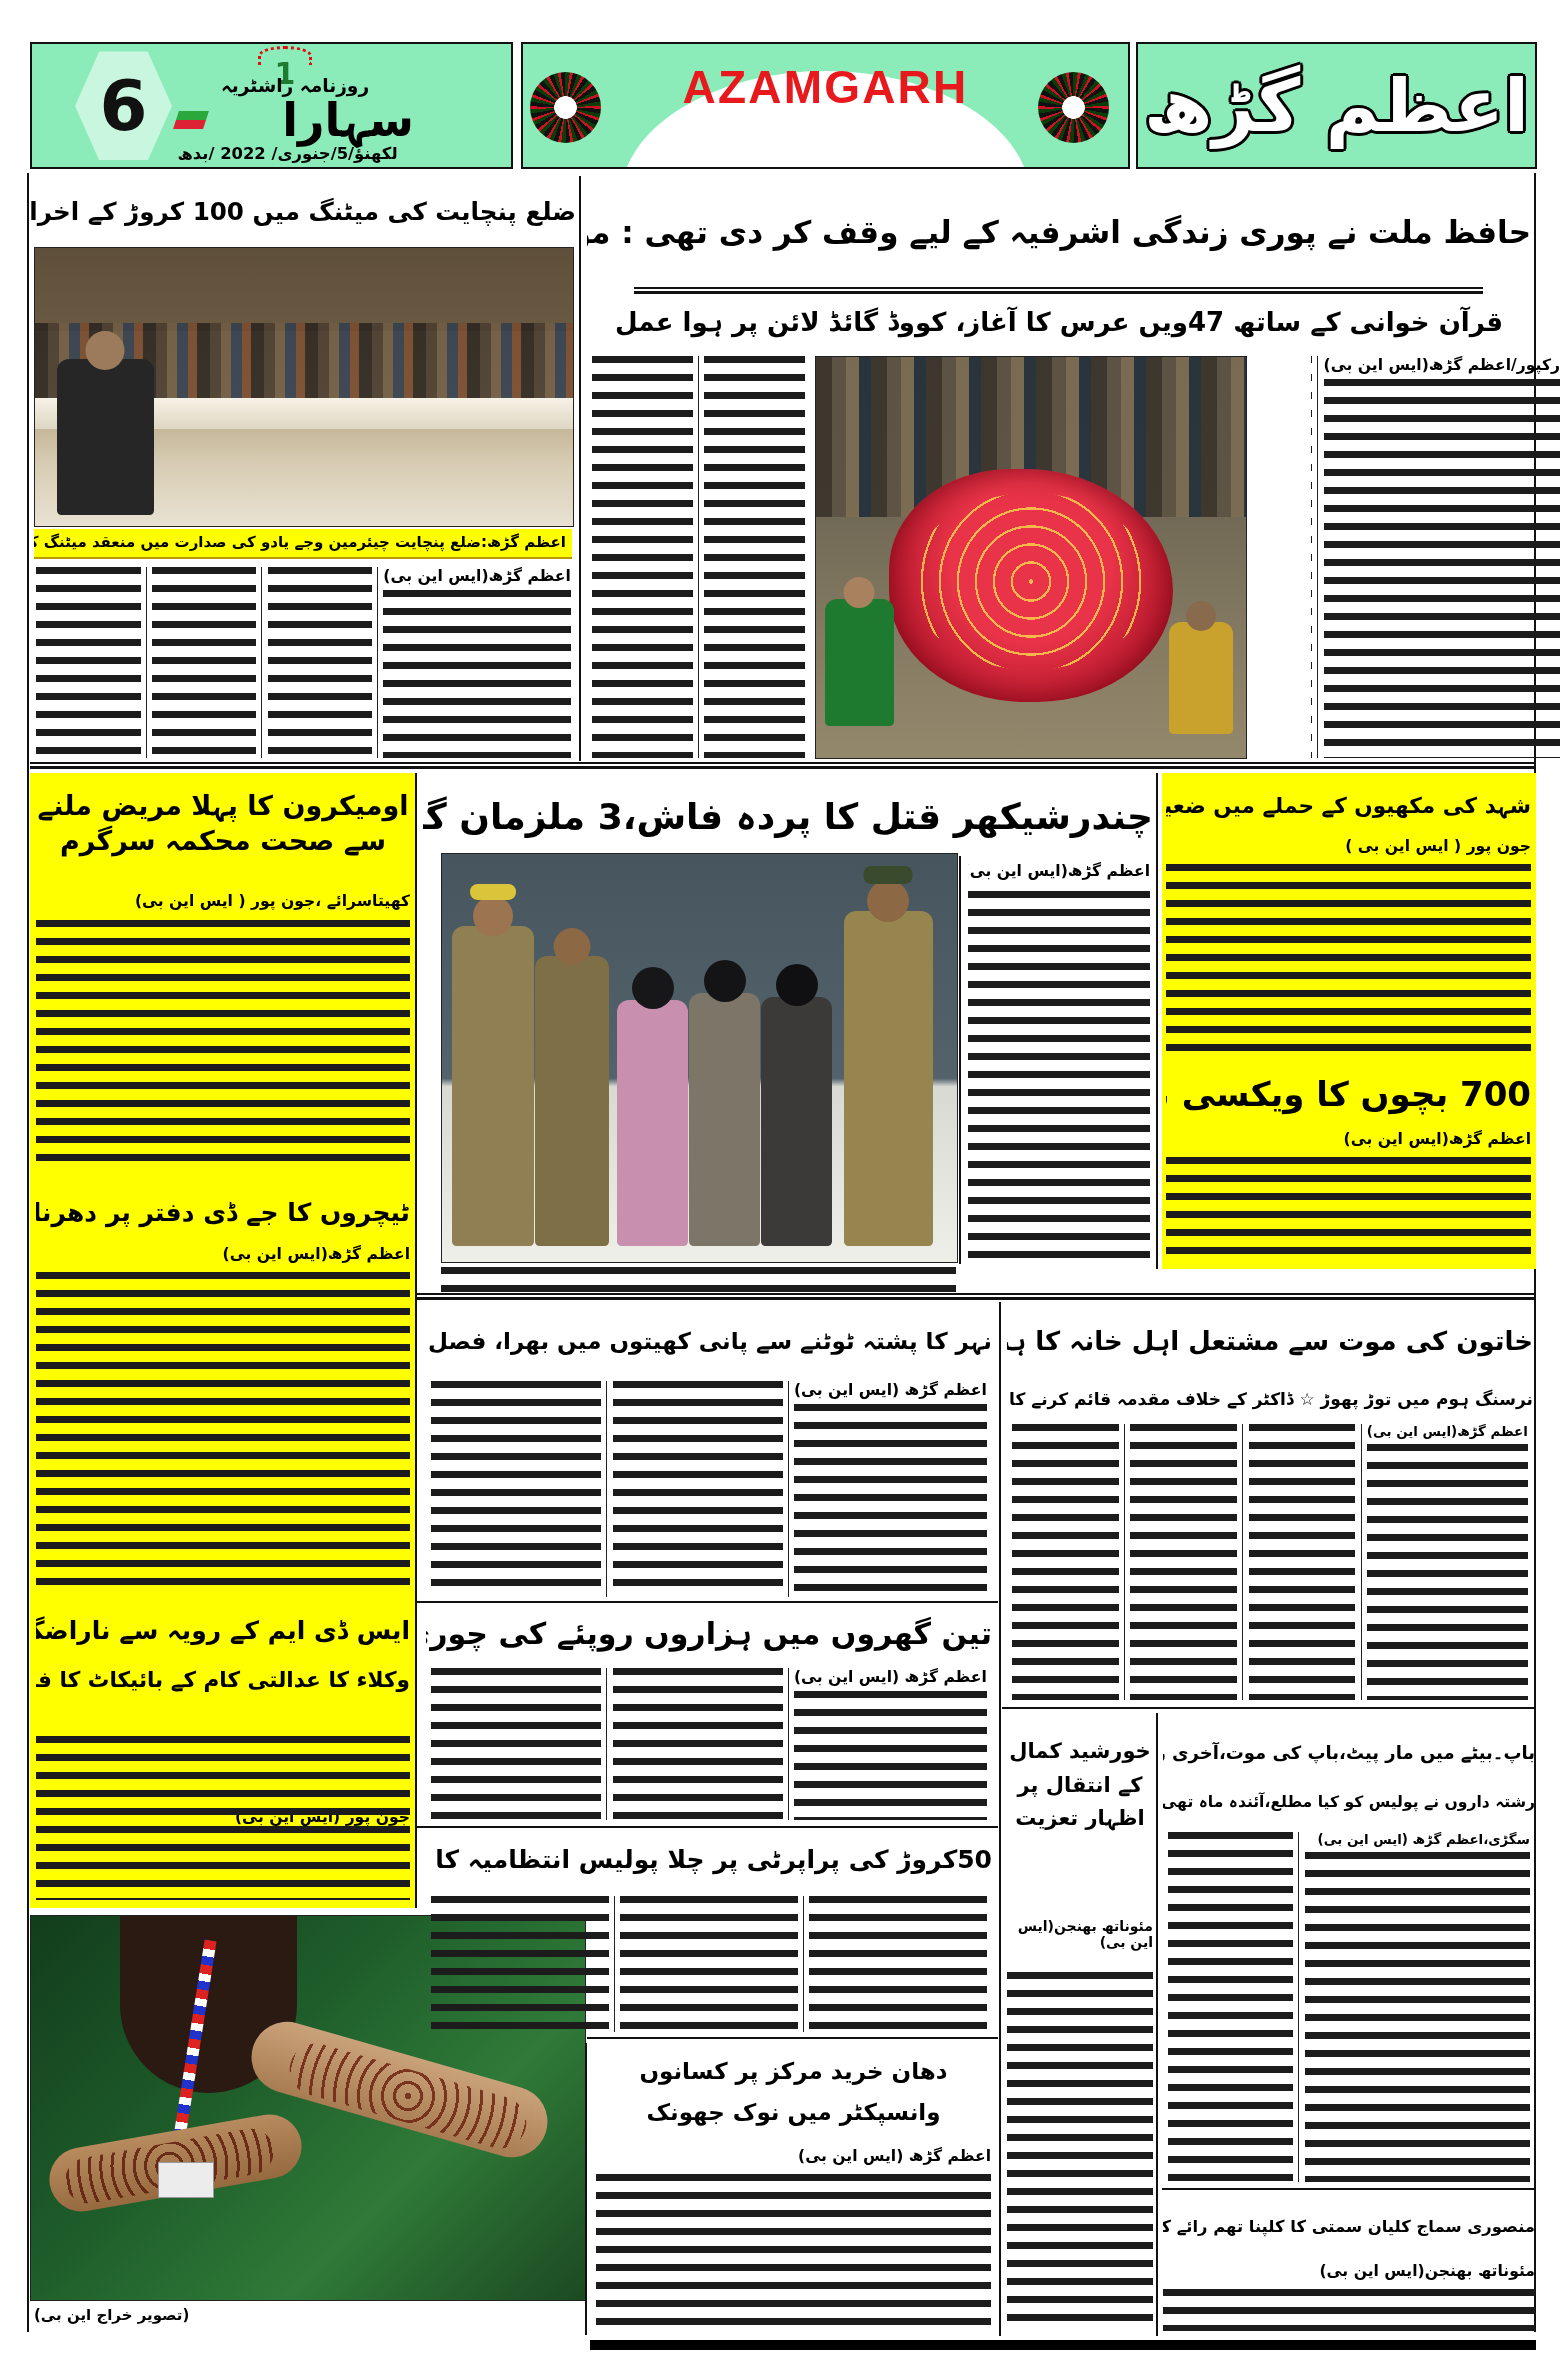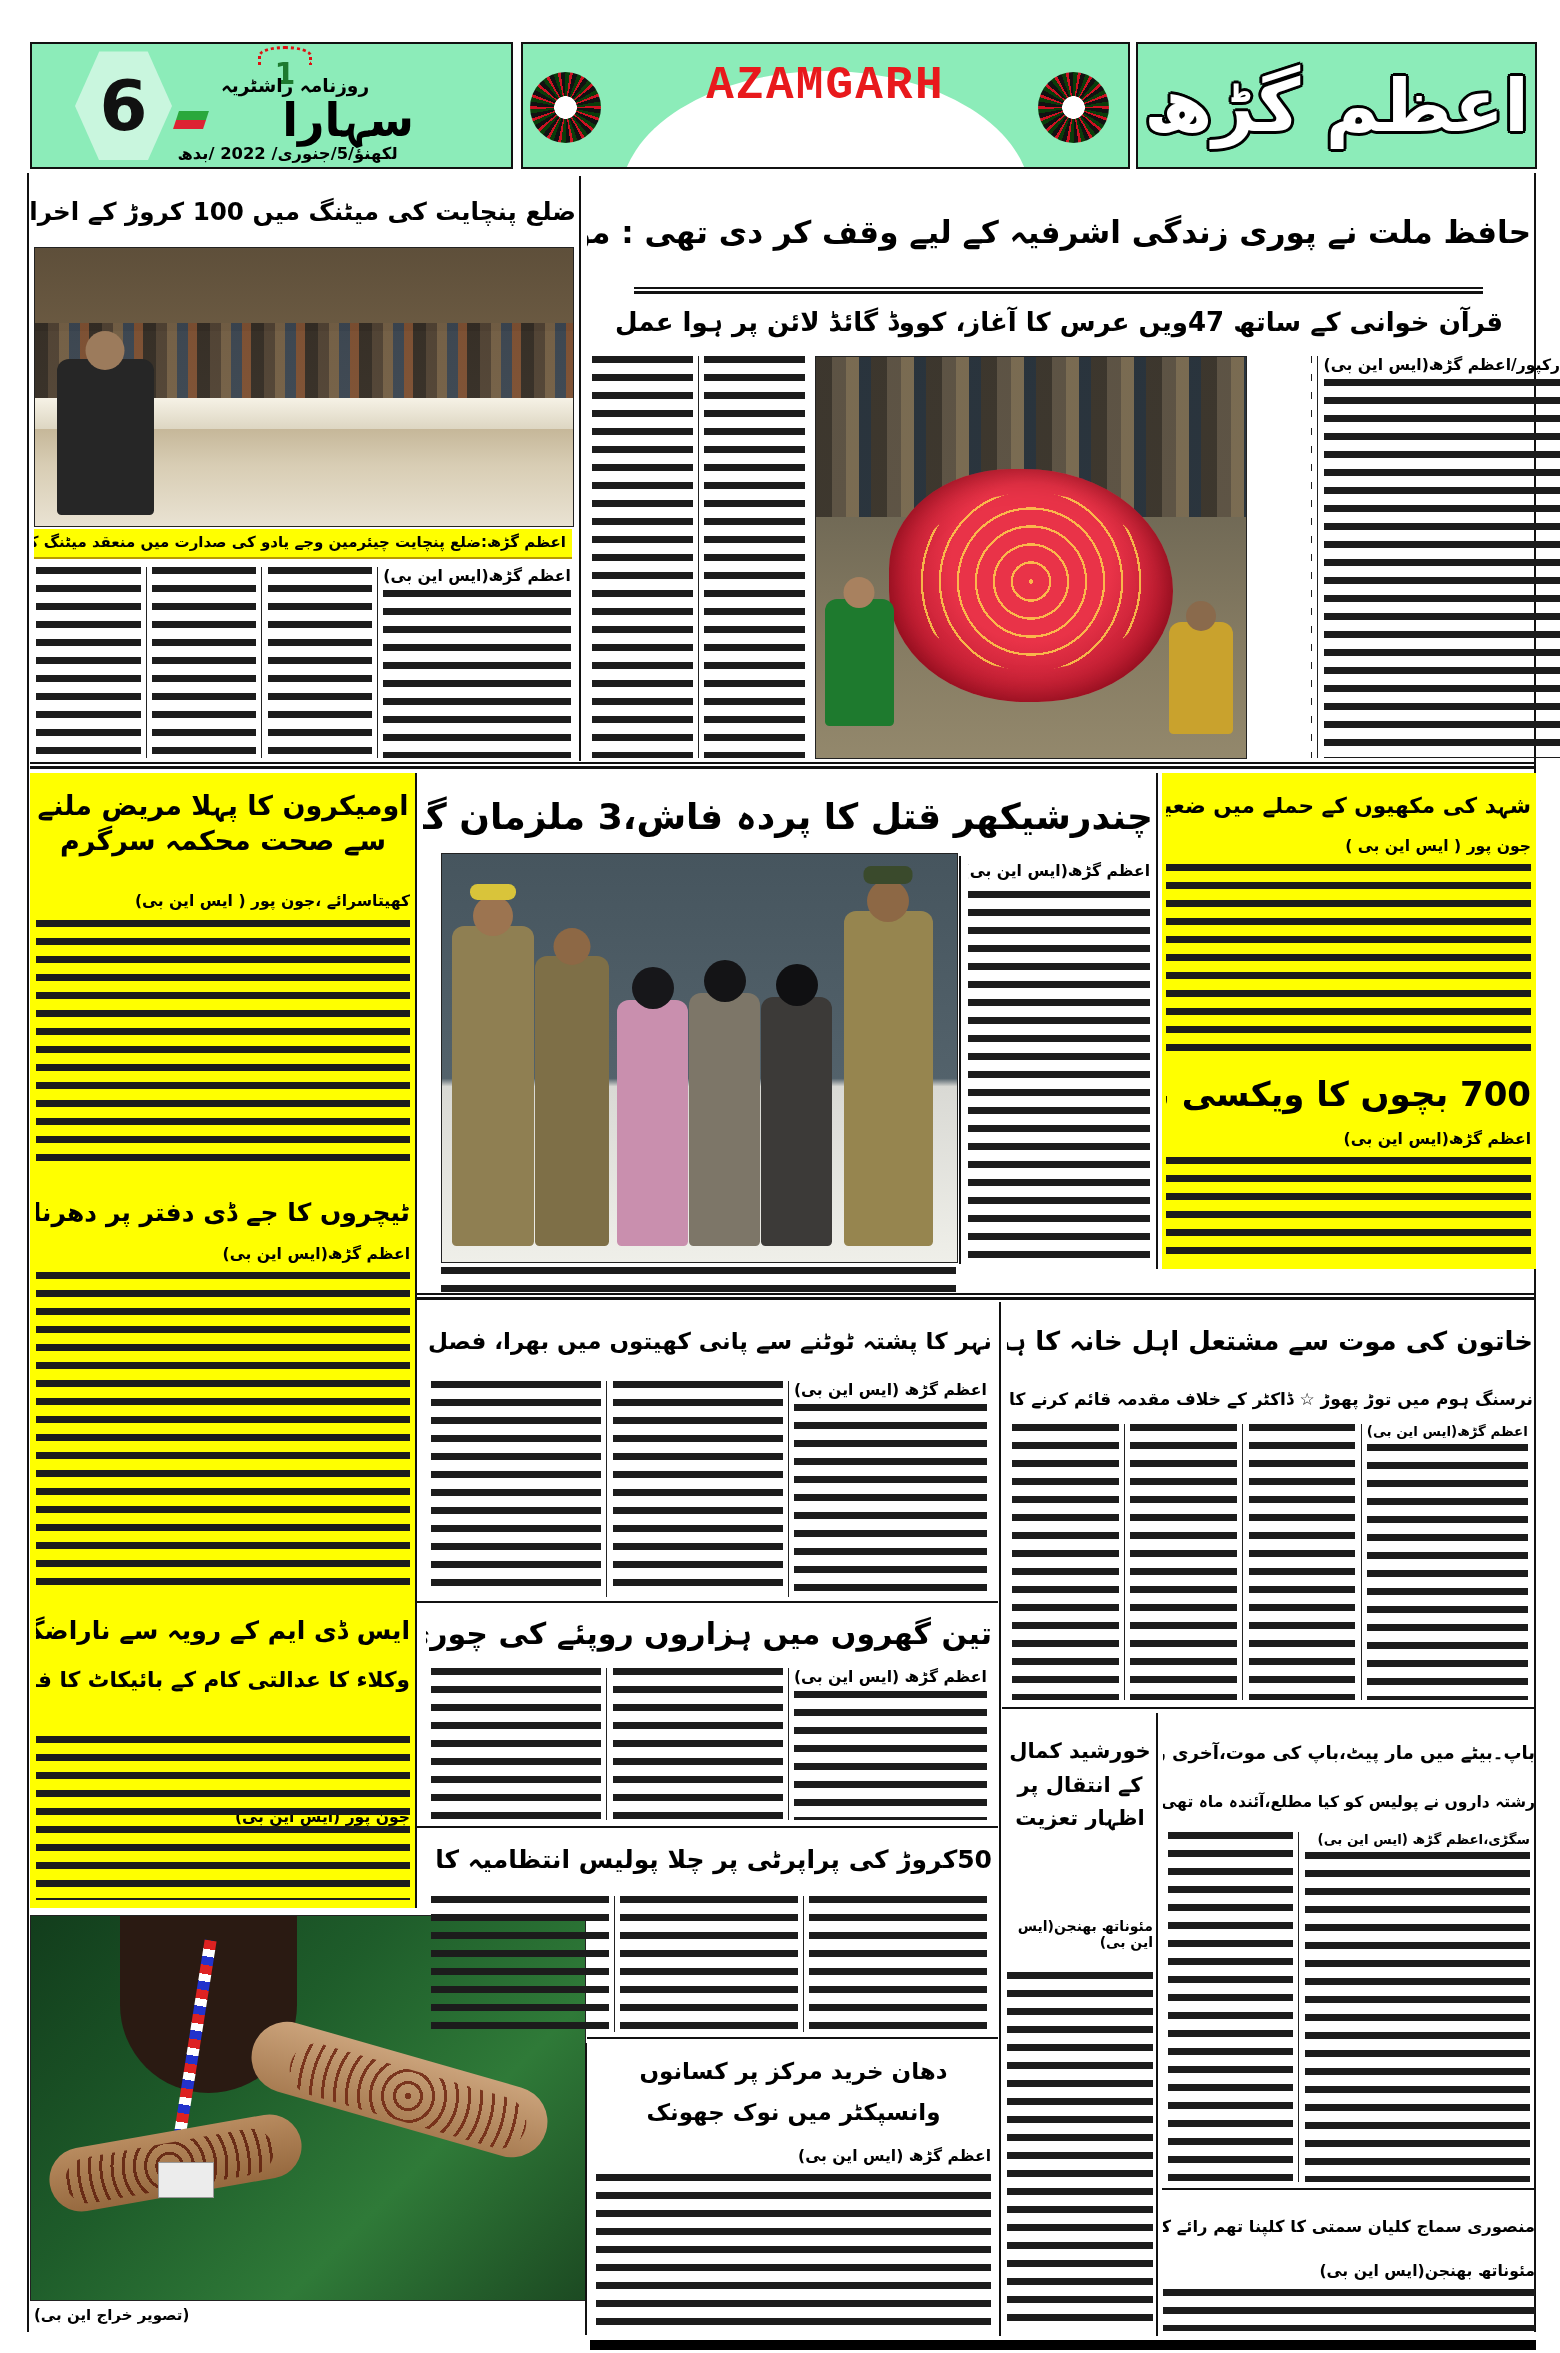--- a/index.html
+++ b/index.html
@@ -56,21 +56,21 @@
         <span class="u" style="font-size:46px;font-weight:bold;line-height:1.05;">سہارا</span>
       </div>
     </div>
     <div class="abs u" style="right:112px;bottom:4.5px;width:223px;text-align:center;font-size:16.4px;font-weight:bold;">لکھنؤ/5/جنوری/ 2022 /بدھ</div>
   </div>
 
   <div class="abs banner" style="left:521px;top:42px;width:609px;height:127px;">
     <div class="abs" style="left:16%;top:22%;width:68%;height:210%;background:#ffffff;border-radius:50%;"></div>
     <div class="abs star" style="left:7.4px;top:28px;width:71px;height:71px;"></div>
     <div class="abs star" style="right:19.4px;top:28px;width:71px;height:71px;"></div>
-    <div class="abs" style="left:0;top:16.4px;width:100%;text-align:center;font-family:Liberation Mono, monospace;
+    <div class="abs" style="left:0;top:16.4px;width:100%;text-align:center;font-family:Liberation Sans, sans-serif;
                 font-size:46px;font-weight:bold;color:#e8191c;letter-spacing:2.2px;">AZAMGARH</div>
   </div>
 
   <div class="abs banner" style="left:1136px;top:42px;width:401px;height:127px;display:flex;align-items:center;justify-content:center;">
     <span class="u" style="font-size:73px;font-weight:bold;color:#ffffff;line-height:1;
                  text-shadow:3px 0 #000,-3px 0 #000,0 3px #000,0 -3px #000,
                              2.2px 2.2px #000,-2.2px -2.2px #000,2.2px -2.2px #000,-2.2px 2.2px #000;">اعظم گڑھ</span>
   </div>
 
   <div class="abs vr" style="left:27px;top:173px;width:2.2px;height:2159px;"></div>

